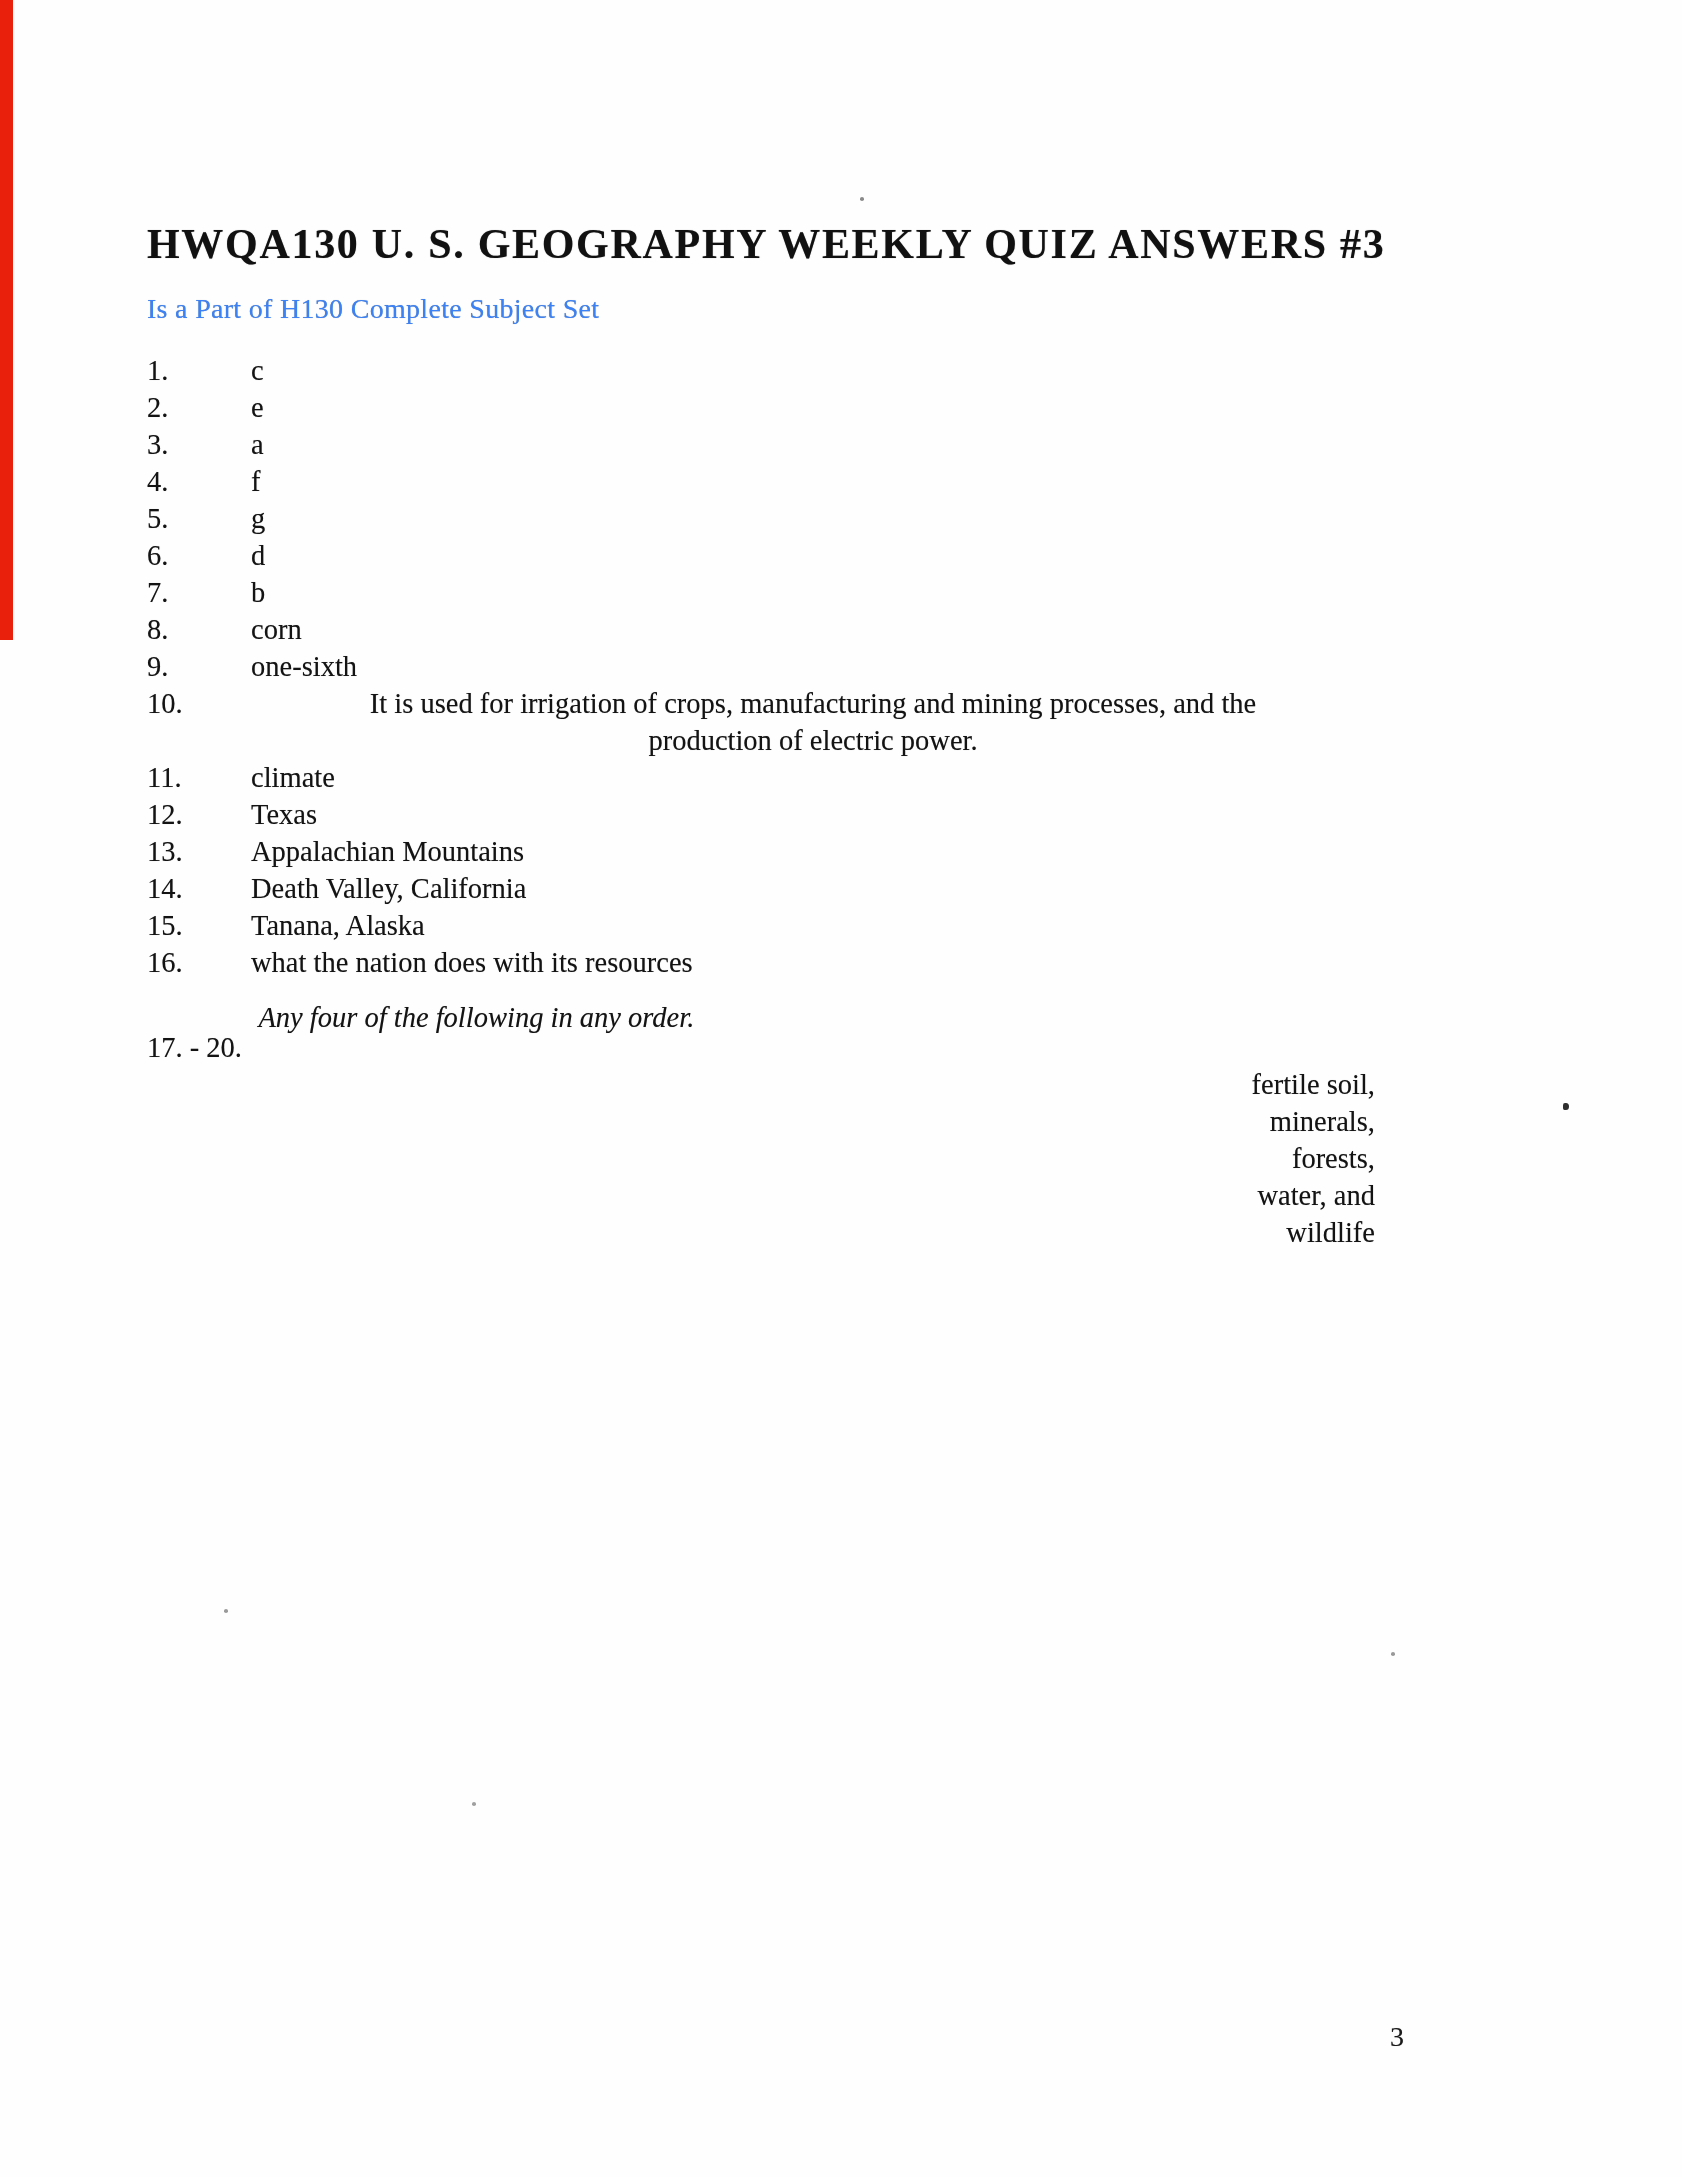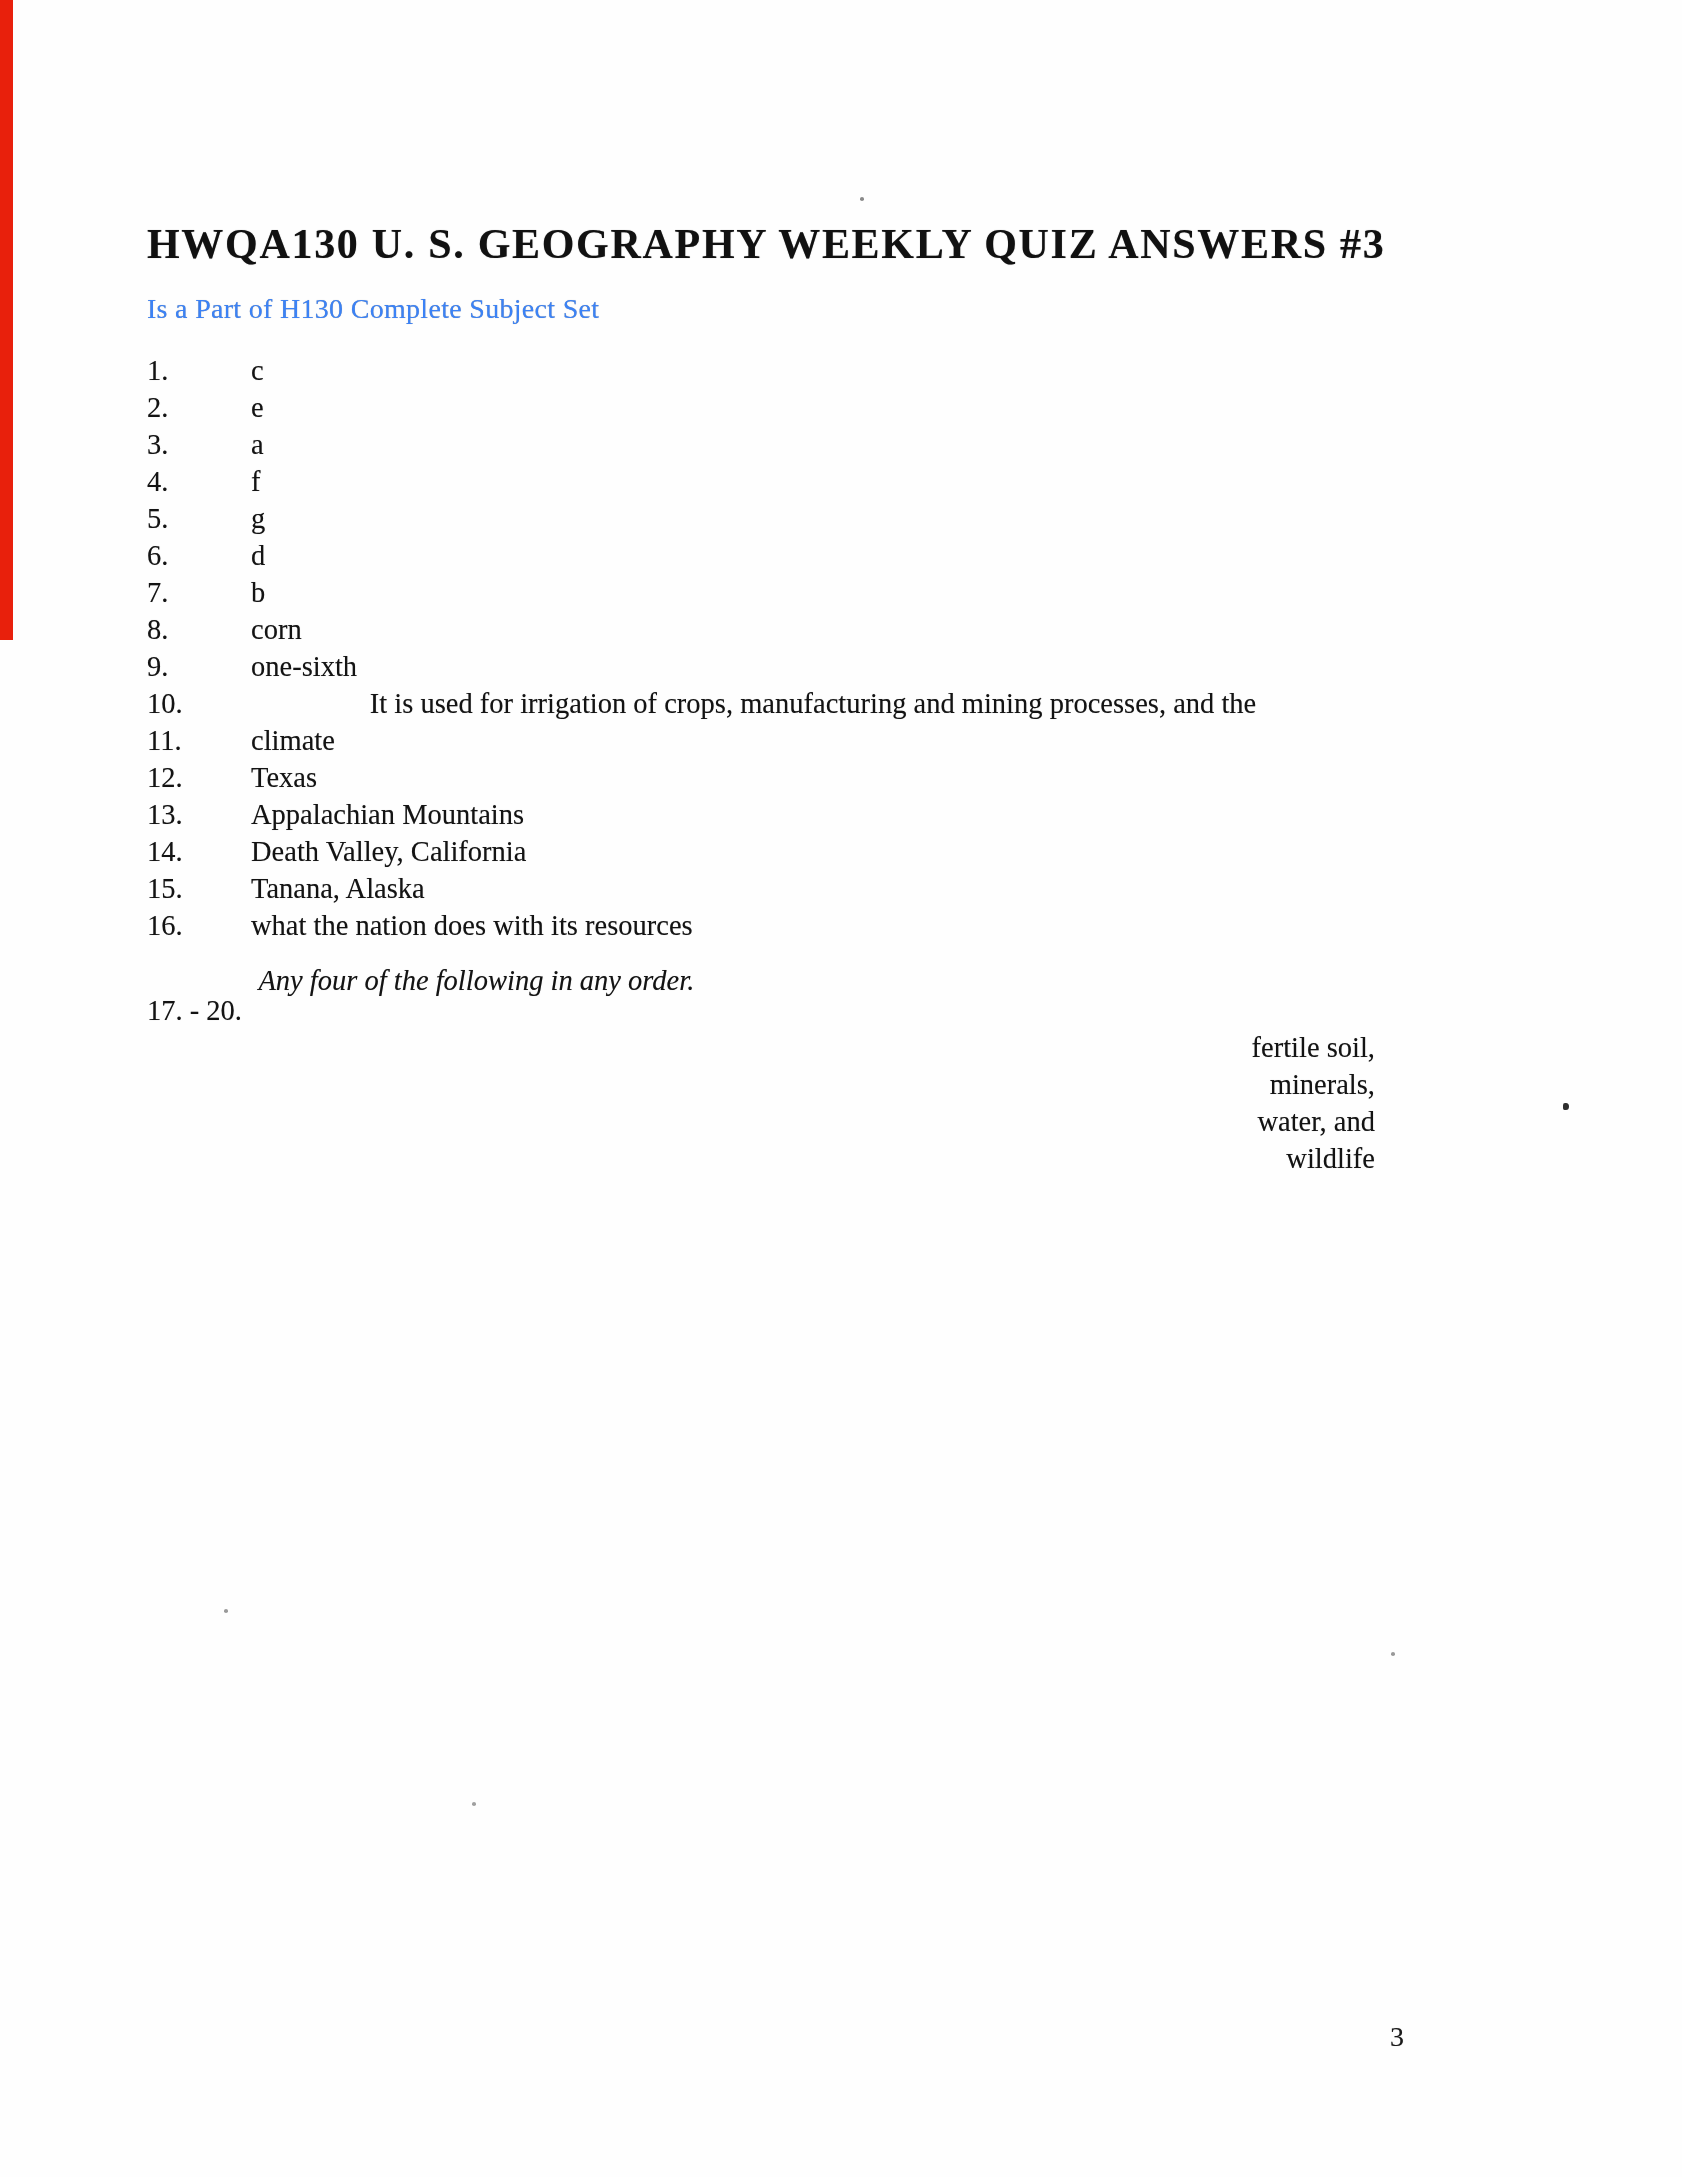--- a/index.html
+++ b/index.html
@@ -122,20 +122,21 @@
     </div>
     <div class="row">
       <span class="num">9.</span>
       <span class="ans">one-sixth</span>
     </div>
 
     <div class="row">
       <span class="num">10.</span>
       <span class="ans">
         <span class="line">It is used for irrigation of crops, manufacturing and mining processes, and the</span>
+        <span class="line">production of electric power.</span>
       </span>
     </div>
 
     <div class="row">
       <span class="num">11.</span>
       <span class="ans">climate</span>
     </div>
     <div class="row">
       <span class="num">12.</span>
       <span class="ans">Texas</span>
@@ -157,20 +158,21 @@
       <span class="ans">what the nation does with its resources</span>
     </div>
 
     <div class="row range-row">
       <span class="rnum">17. - 20.</span>
       <span class="note">Any four of the following in any order.</span>
     </div>
     <div class="range-options">
       <span class="opt">fertile soil,</span>
       <span class="opt">minerals,</span>
+      <span class="opt">forests,</span>
       <span class="opt">water, and</span>
       <span class="opt">wildlife</span>
     </div>
 
   </div>
 
   <div class="page-number">3</div>
 
   <div class="speck s1"></div>
   <div class="speck s2"></div>

